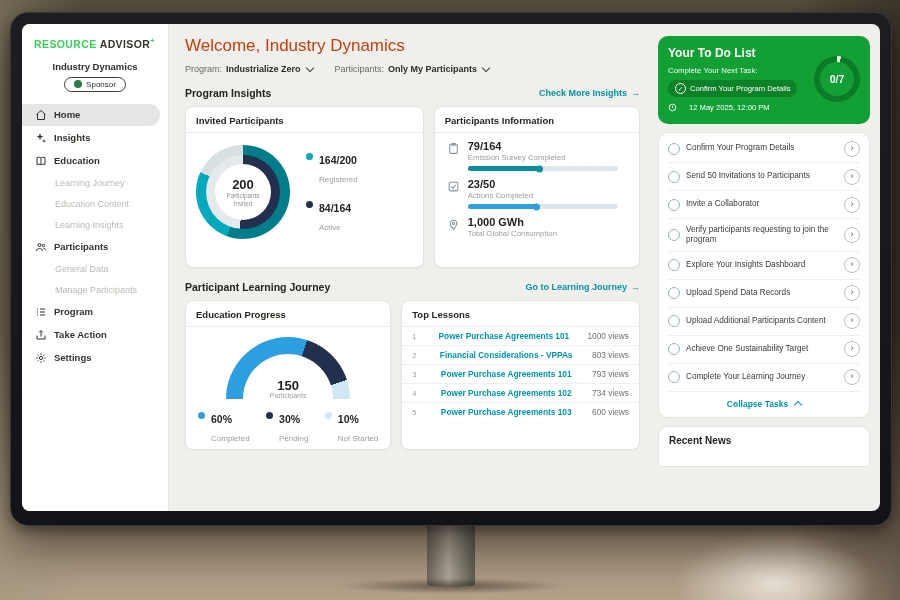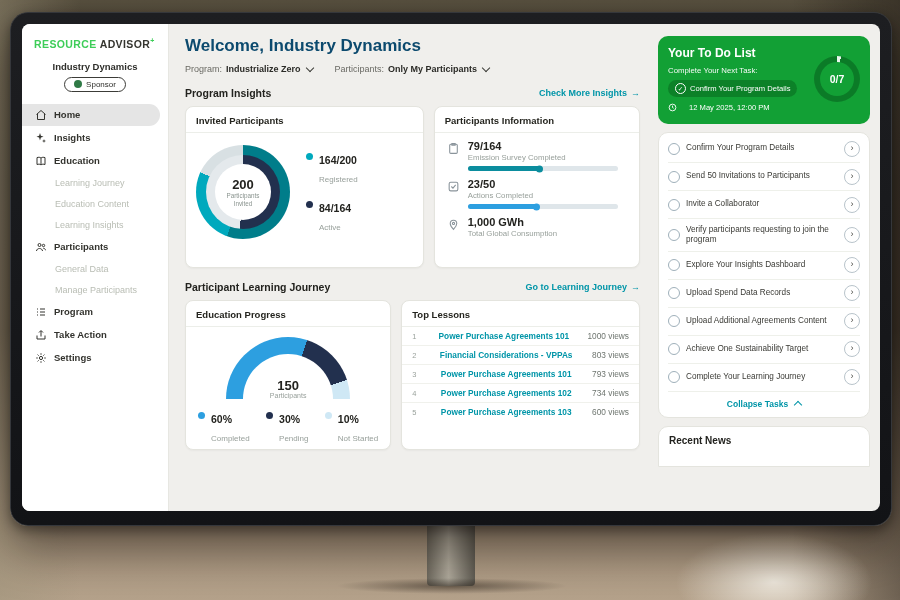--- a/index.html
+++ b/index.html
@@ -31,21 +31,21 @@
     padding:2px 9px;font-size:8px;color:#2e2e2a;width:max-content;}
   .sp-dot{width:8px;height:8px;border-radius:50%;background:#2f7a46;display:inline-block;}
   nav{margin-top:12px;}
   .nav-item{display:flex;align-items:center;gap:7px;font-size:9.5px;color:#33332e;font-weight:bold;
     padding:5px 8px 5px 13px;margin:0 8px 1px 0;cursor:pointer;}
   .nav-item .nico{width:12px;height:12px;flex:0 0 auto;display:inline-flex;}
   .nav-item.active{background:#e5e5e5;border-radius:0 12px 12px 0;}
   .nav-item.sub{color:#b9bdb4;font-weight:normal;padding-left:33px;font-size:9px;}
   
   .main{flex:1 1 auto;padding:12px 12px 0 16px;min-width:0;}
-  h1{margin:0;font-size:17px;color:#0c4a6e;font-weight:bold;}
+  h1{margin:0;font-size:17px;color:#c2410c;font-weight:normal;}
   .filters{display:flex;gap:22px;margin-top:8px;font-size:9px;color:#6a6a64;align-items:center;}
   .filter{display:flex;align-items:center;gap:4px;cursor:pointer;}
   .fval{color:#2b2b27;font-weight:bold;}
   .chev{display:inline-block;width:5px;height:5px;border-right:1.3px solid #3c3c38;border-bottom:1.3px solid #3c3c38;
     transform:rotate(45deg);margin-left:2px;margin-top:-2px;}
   .chev.up{transform:rotate(-135deg);margin-top:3px;border-color:#0095a8;}
   .sec-row{display:flex;align-items:center;justify-content:space-between;margin-top:13px;margin-bottom:7px;}
   .sec-row h2{margin:0;font-size:10.5px;color:#23231f;}
   .tlink{font-size:9px;font-weight:bold;color:#0095a8;display:flex;align-items:center;gap:4px;cursor:pointer;text-decoration:none;}
   .cards{display:flex;gap:10px;}
@@ -447,21 +447,21 @@
         <span class="t-label">Explore Your Insights Dashboard</span>
         <span class="t-go">›</span>
       </div>
       <div class="task-row">
         <span class="t-circle"></span>
         <span class="t-label">Upload Spend Data Records</span>
         <span class="t-go">›</span>
       </div>
       <div class="task-row">
         <span class="t-circle"></span>
-        <span class="t-label">Upload Additional Agreements Content</span>
+        <span class="t-label">Upload Additional Participants Content</span>
         <span class="t-go">›</span>
       </div>
       <div class="task-row">
         <span class="t-circle"></span>
         <span class="t-label">Achieve One Sustainability Target</span>
         <span class="t-go">›</span>
       </div>
       <div class="task-row">
         <span class="t-circle"></span>
         <span class="t-label">Complete Your Learning Journey</span>

